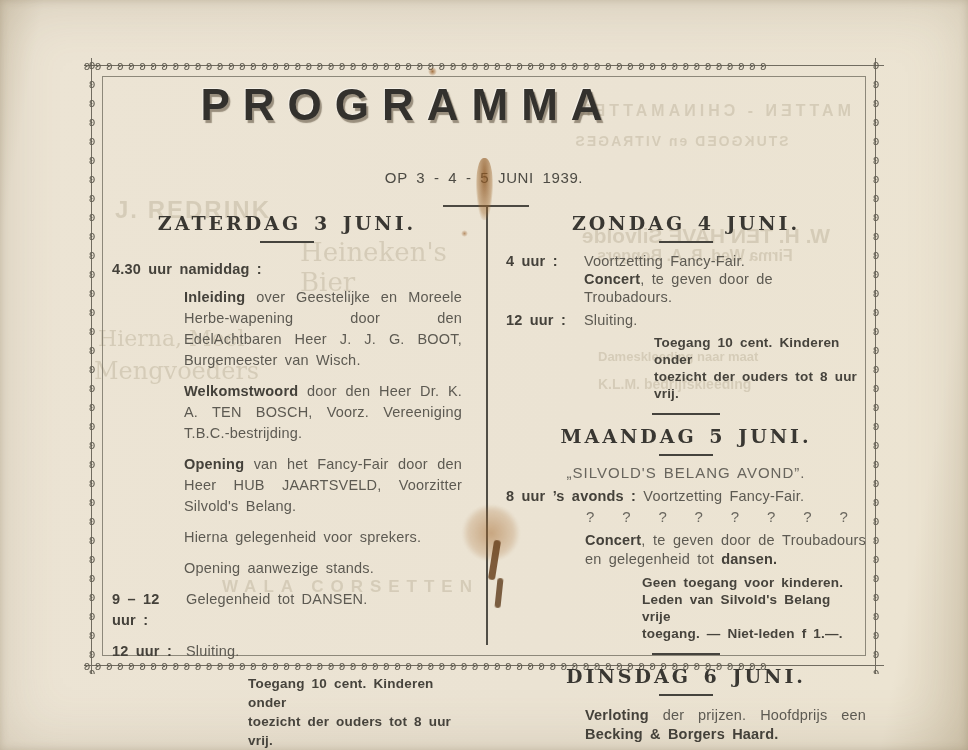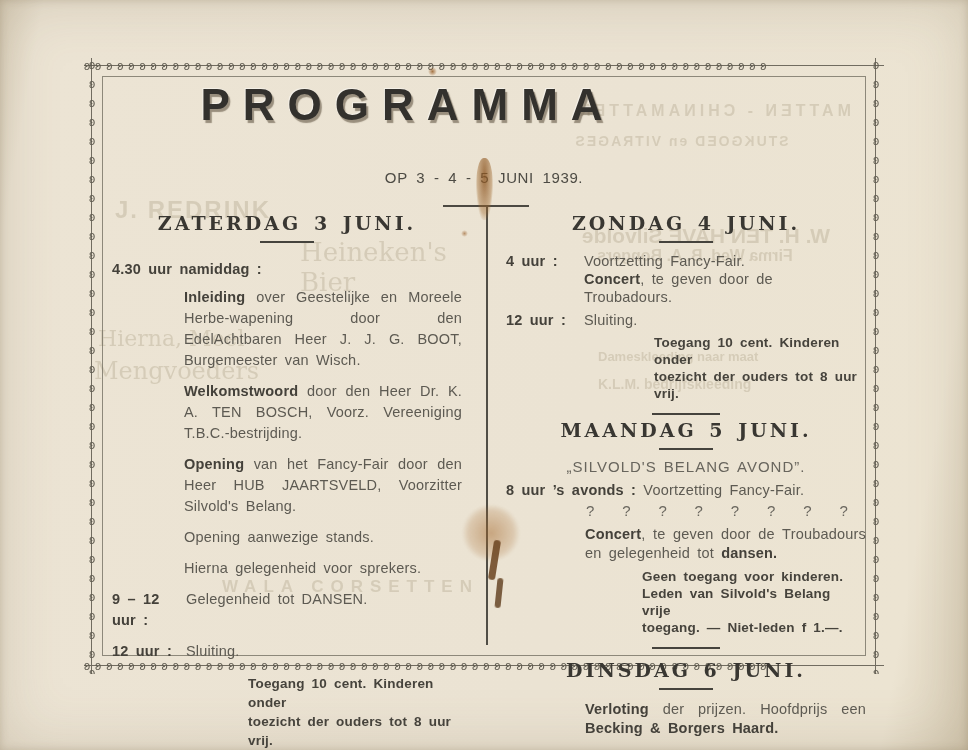--- a/index.html
+++ b/index.html
@@ -128,22 +128,22 @@
 
   <section class="col col-left">
     <h2 class="day">ZATERDAG 3 JUNI.</h2>
     <div class="rule-sm"></div>
 
     <div class="intro">4.30 uur namiddag :</div>
 
     <p class="para"><span class="bold">Inleiding</span><span> over Geestelijke en Moreele Herbe-wapening door den EdelAchtbaren Heer J. J. G. BOOT, Burgemeester van Wisch.</span></p>
     <p class="para"><span class="bold">Welkomstwoord</span><span> door den Heer Dr. K. A. TEN BOSCH, Voorz. Vereeniging T.B.C.-bestrijding.</span></p>
     <p class="para"><span class="bold">Opening</span><span> van het Fancy-Fair door den Heer HUB JAARTSVELD, Voorzitter Silvold's Belang.</span></p>
+    <p class="para"><span>Hierna gelegenheid voor sprekers.</span></p>
     <p class="para"><span>Opening aanwezige stands.</span></p>
-    <p class="para"><span>Hierna gelegenheid voor sprekers.</span></p>
 
     <div class="sched-row">
       <span class="sched-label">9 – 12 uur :</span>
       <span>Gelegenheid tot DANSEN.</span>
     </div>
     <div class="sched-row">
       <span class="sched-label">12 uur :</span>
       <span>Sluiting.</span>
     </div>
 
@@ -170,21 +170,21 @@
       <span>Sluiting.</span>
     </div>
 
     <div class="note note-z">
       <div>Toegang 10 cent. Kinderen onder</div>
       <div>toezicht der ouders tot 8 uur vrij.</div>
     </div>
 
     <div class="rule-div"></div>
 
-    <h2 class="day" style="margin-top:4px">MAANDAG 5 JUNI.</h2>
+    <h2 class="day" style="margin-top:10px">MAANDAG 5 JUNI.</h2>
     <div class="rule-sm"></div>
 
     <div class="subtitle-m">„SILVOLD'S BELANG AVOND”.</div>
 
     <div class="row-8uur">
       <span class="bold">8 uur ’s avonds :</span>
       <span> </span><span>Voortzetting Fancy-Fair.</span>
     </div>
 
     <div class="qrow">

